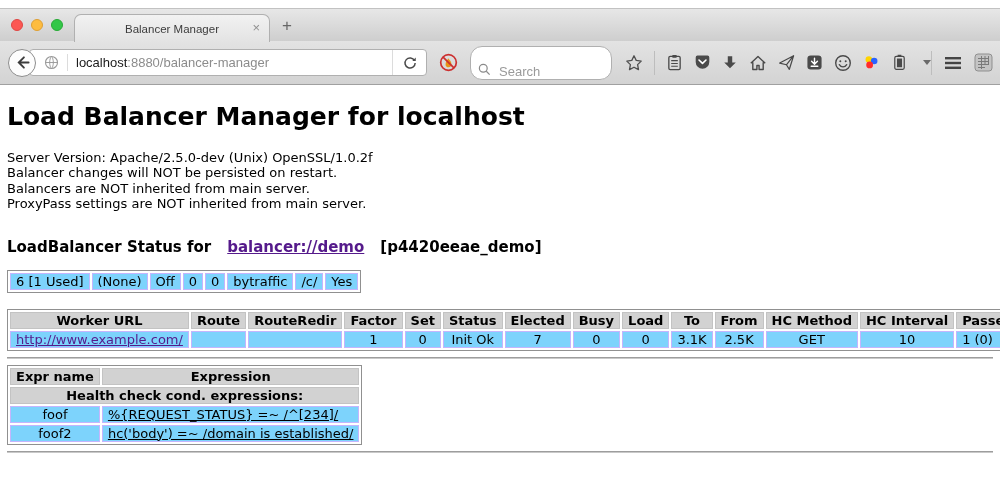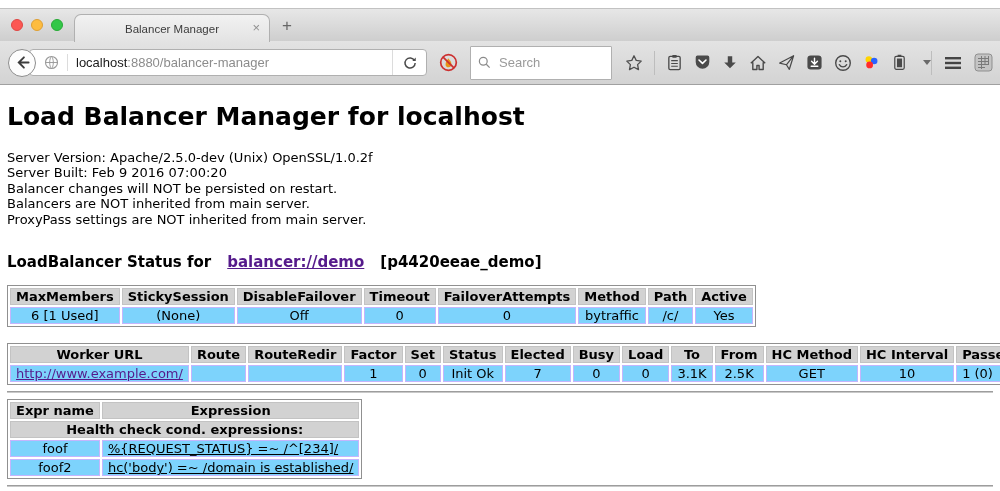--- a/index.html
+++ b/index.html
@@ -29,22 +29,22 @@
               display:flex; align-items:center; justify-content:center; z-index:3; flex:0 0 auto; }
   .urlbar { width:398px; height:27px; margin-left:-7px; background:#fff; border:1px solid #b0b0b0; border-radius:4px;
             display:flex; align-items:center; padding:0 0 0 14px; flex:0 0 auto; }
   .urlbar .sep, .searchbar .sep { width:1px; height:17px; background:#dcdcdc; margin:0 8px; flex:0 0 auto; }
   .url-text { font-size:13px; white-space:nowrap; overflow:hidden; flex:1 1 auto; }
   .url-host { color:#1a1a1a; }
   .url-path { color:#8c8c8c; }
   .reload-box { width:34px; height:100%; display:flex; align-items:center; justify-content:center;
                 border-left:1px solid #dcdcdc; flex:0 0 auto; }
   .blocked { margin:0 12px; display:flex; align-items:center; flex:0 0 auto; }
-  .searchbar { width:142px; height:27px; background:#fff; border:1px solid #b0b0b0; border-radius:1px;
-               display:flex; align-items:center; padding:16px 7px; flex:0 0 auto; }
+  .searchbar { width:142px; height:27px; background:#fff; border:1px solid #b0b0b0; border-radius:12px;
+               display:flex; align-items:flex-start; padding:16px 7px; flex:0 0 auto; }
   .searchbar input { border:none; outline:none; width:100%; font-size:13px; color:#222; margin-left:6px;
                      font-family:"Liberation Sans", sans-serif; background:transparent; }
   .searchbar input::placeholder { color:#9a9a9a; }
   .icon-row { display:flex; align-items:center; gap:11px; margin-left:13px; flex:0 0 auto; }
   .vsep { width:1px; height:24px; background:#bdbdbd; flex:0 0 auto; }
   .caret { width:0; height:0; border-left:4px solid transparent; border-right:4px solid transparent;
            border-top:5px solid #6a6a6a; margin-left:4px; }
   .spacer { flex:1 1 auto; }
   .right-cluster { display:flex; align-items:center; gap:12px; flex:0 0 auto; }
   .icon { display:flex; align-items:center; justify-content:center; }
@@ -218,44 +218,33 @@
           </svg>
       </span>
     </div>
   </div>
 
   <div class="content">
     <h1>Load Balancer Manager for localhost</h1>
 
     <div class="info-lines">
       <div>Server Version: Apache/2.5.0-dev (Unix) OpenSSL/1.0.2f</div>
-      <div>Server Built: Feb 9 2016 07:00:20</div>
       <div>Balancer changes will NOT be persisted on restart.</div>
       <div>Balancers are NOT inherited from main server.</div>
       <div>ProxyPass settings are NOT inherited from main server.</div>
     </div>
 
     <div class="status-heading">
       <span>LoadBalancer Status for</span>
       <a class="vlink" href="#">balancer://demo</a>
       <span>[p4420eeae_demo]</span>
     </div>
 
     <table class="data balancer">
       <tbody>
-          <tr>
-        <th>MaxMembers</th>
-        <th>StickySession</th>
-        <th>DisableFailover</th>
-        <th>Timeout</th>
-        <th>FailoverAttempts</th>
-        <th>Method</th>
-        <th>Path</th>
-        <th>Active</th>
-      </tr>
       <tr>
         <td>6 [1 Used]</td>
         <td>(None)</td>
         <td>Off</td>
         <td>0</td>
         <td>0</td>
         <td>bytraffic</td>
         <td>/c/</td>
         <td>Yes</td>
       </tr>

